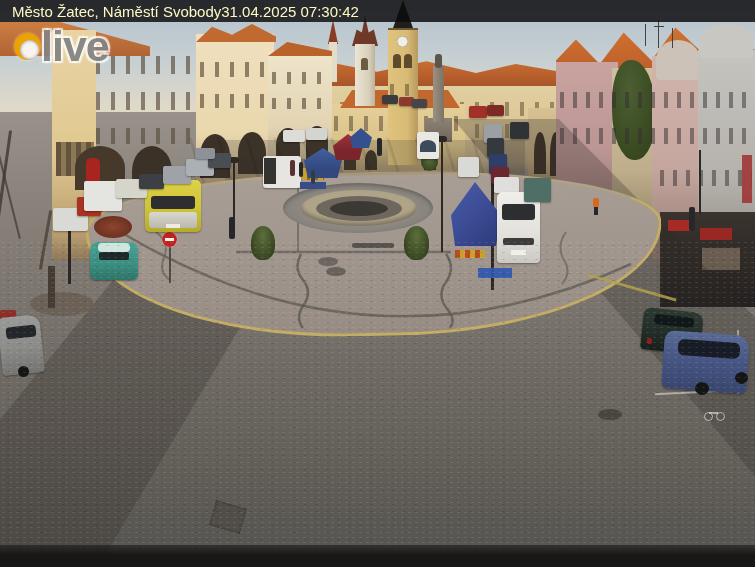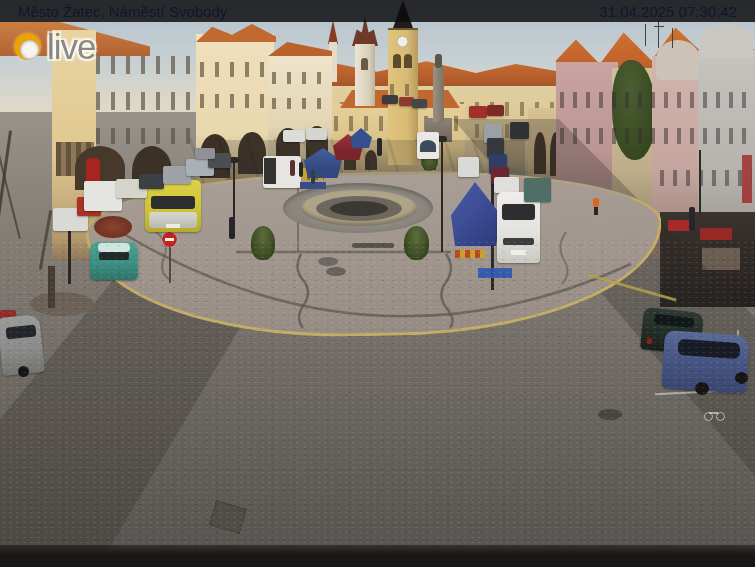--- a/index.html
+++ b/index.html
@@ -2,27 +2,27 @@
 <html><head>
 <meta charset="utf-8">
 <style>
   html,body{margin:0;padding:0;background:#222;}
   .cam{position:relative;width:755px;height:567px;overflow:hidden;background:#7d7871;
        font-family:"Liberation Sans",sans-serif;}
   .a{position:absolute;}
   .scene{position:absolute;inset:0;}
   
   .topbar{position:absolute;left:0;top:0;width:755px;height:22px;background:rgba(12,12,14,.84);
-          z-index:40;display:flex;align-items:center;justify-content:space-between;
-          color:#0f172a;font-size:15px;padding:0 18px;box-sizing:border-box;font-weight:400;}
+          z-index:40;display:flex;align-items:center;justify-content:flex-start;
+          color:#fef9c3;font-size:15px;padding:0 12px;box-sizing:border-box;font-weight:400;}
   .livewm{position:absolute;left:14px;top:33px;z-index:39;display:flex;align-items:center;opacity:.93;}
   .liveicon{width:27px;height:27px;border-radius:50%;display:inline-block;
             background:radial-gradient(circle at 58% 62%, #ffffff 0 27%, #e3e3e0 36%, #bfbfbb 41%, #f0a800 44%, #eda200 100%);
             box-shadow:0 0 3px rgba(255,255,255,.5);}
-  .livetext{font-size:35px;font-weight:normal;letter-spacing:-1px;line-height:27px;margin-left:6px;
+  .livetext{font-size:43px;font-weight:bold;letter-spacing:-1px;line-height:27px;margin-left:0;
             color:rgba(125,125,125,.95);
             text-shadow:-2px -2px 1px rgba(255,255,255,.75), 2px -2px 1px rgba(255,255,255,.75),
                         -2px 2px 1px rgba(255,255,255,.75), 2px 2px 1px rgba(255,255,255,.75),
                         0 0 4px rgba(255,255,255,.6);}
   
   .car{position:absolute;border-radius:2px;box-shadow:0 1px 2px rgba(0,0,0,.35);}
   .pole{position:absolute;width:2px;background:#2b2826;}
   .arch{position:absolute;background:#3b3126;border-radius:50% 50% 0 0;}
   .shrub{position:absolute;background:radial-gradient(ellipse at 50% 30%, #5d6e3c, #36451f 75%);
          border-radius:50% 50% 42% 42%;}

